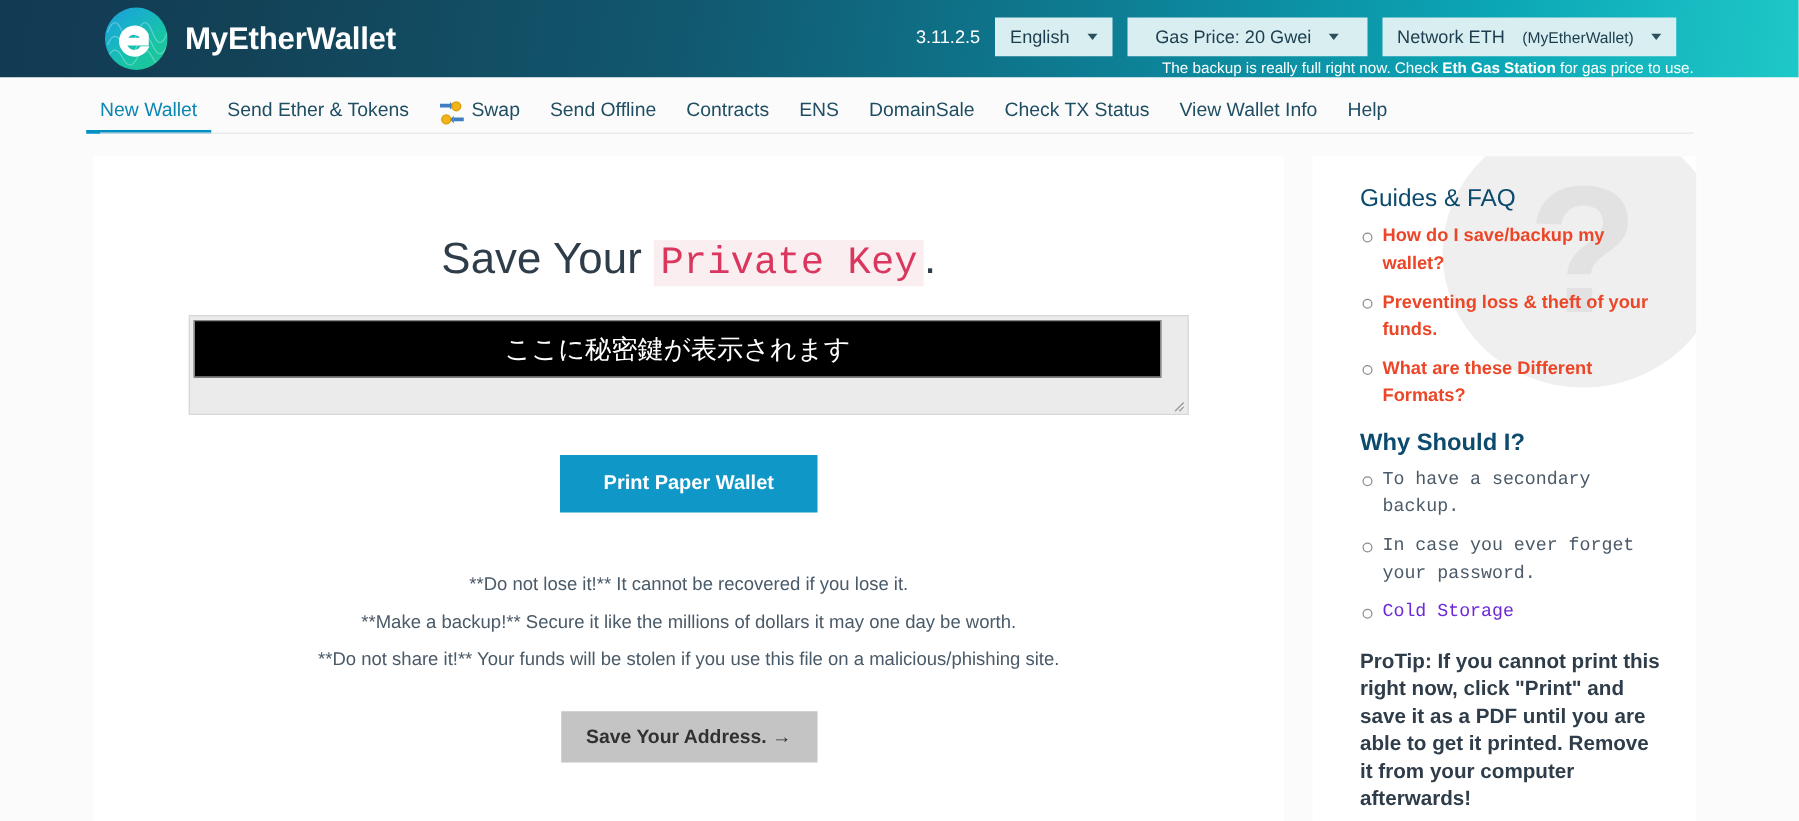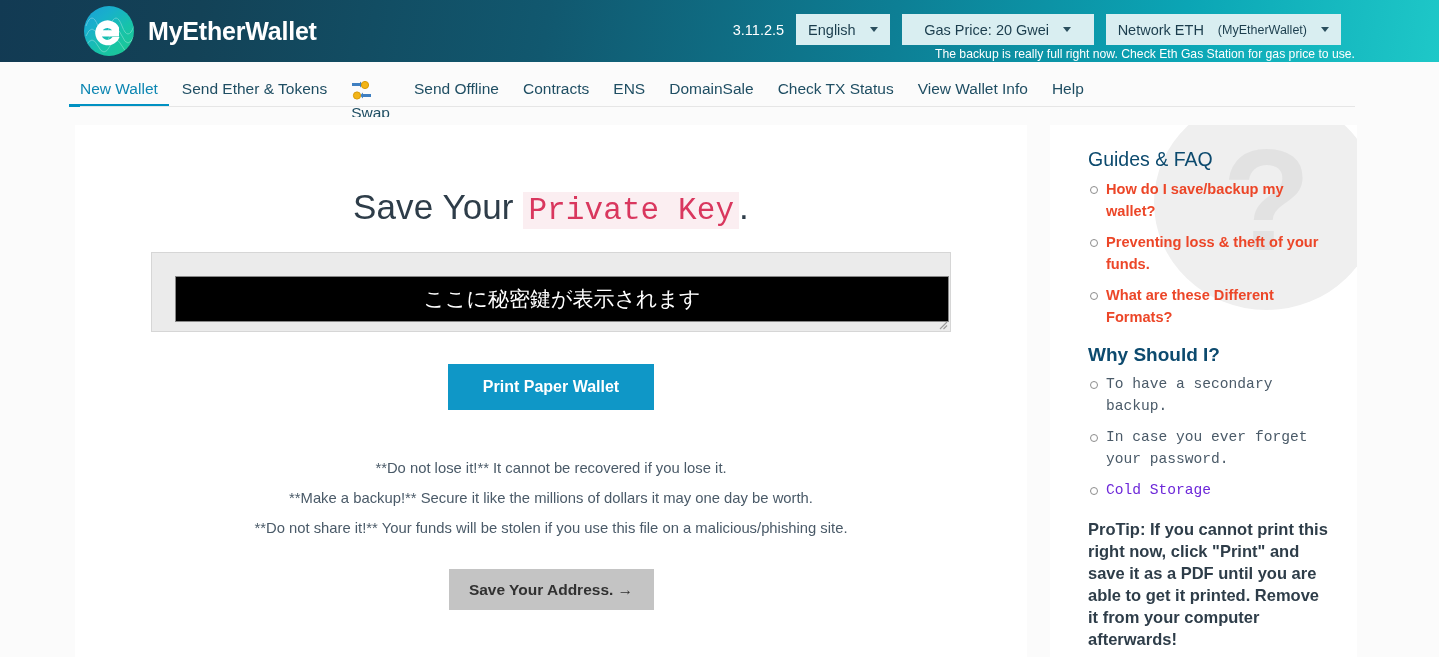--- a/index.html
+++ b/index.html
@@ -71,21 +71,21 @@
   }
   .sel-lang { min-width: 92px; }
   .sel-gas  { min-width: 192px; }
   .sel-net  { min-width: 232px; }
   .net-sub { font-size: 12.5px; }
 
   .gas-warning {
     position: absolute; right: 84px; top: 47px;
     color: #ffffff; font-size: 12.2px; white-space: nowrap;
   }
-  .gas-warning b { font-weight: normal; }
+  .gas-warning b { font-weight: bold; }
 
   
   .nav {
     position: relative;
     width: 1439px; height: 55px;
     background: #fbfbfb;
   }
   .nav-inner {
     position: absolute; left: 80px; top: 0;
     display: flex; align-items: flex-start; height: 55px;
@@ -99,21 +99,21 @@
     cursor: pointer;
     position: relative;
     height: 55px;
   }
   .nav-item.active { color: #0c86b2; }
   .nav-item.active::after {
     content: "";
     position: absolute; left: -11px; right: -11px; bottom: 10px;
     height: 3px; background: #0091c2;
   }
-  .nav-item.with-icon { display: flex; align-items: flex-start; gap: 4px; flex-direction: column; }
+  .nav-item.with-icon { display: flex; align-items: flex-start; gap: 4px; }
   .swap-icon { margin-top: 1px; flex: none; }
   .nav-rule {
     position: absolute; left: 80px; right: 84px; bottom: 10px;
     height: 1px; background: #e6e6e6;
   }
 
   
   .content {
     position: relative;
     width: 1439px; height: 540px;
@@ -143,21 +143,21 @@
     padding: 1px 5px;
     font-size: 31px;
   }
 
   .key-box-outer {
     margin: 24px auto 0;
     width: 800px; height: 80px;
     background: #ebebeb;
     border: 1px solid #d6d6d6;
     position: relative;
-    padding: 23px;
+    padding: 3px;
   }
   .key-box-black {
     width: 774px; height: 46px;
     background: #000000;
     border: 1px solid #888888;
     display: flex; align-items: center; justify-content: center;
     color: #ffffff;
     font-size: 21px;
   }
   .resize-grip {

